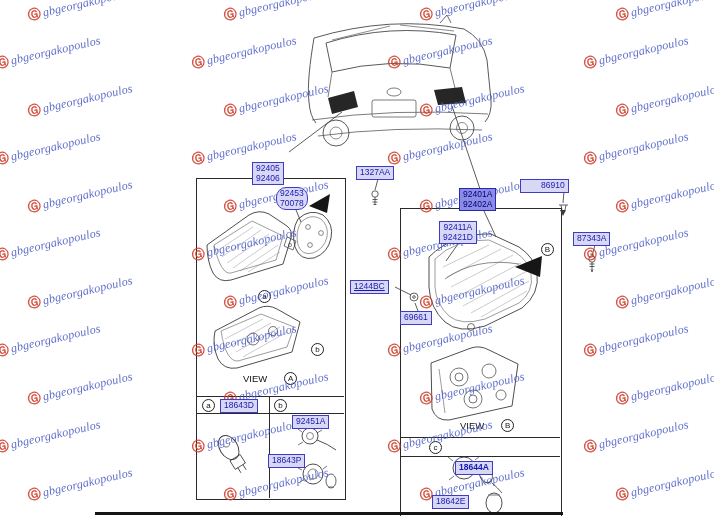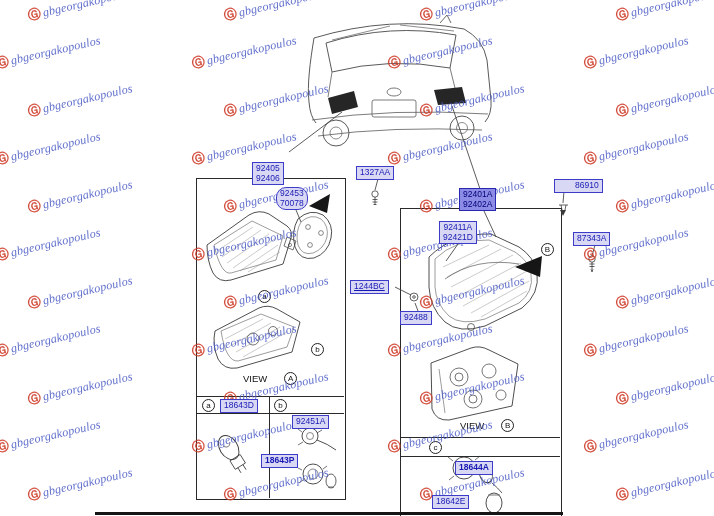--- a/index.html
+++ b/index.html
@@ -256,31 +256,31 @@
   </div>
   <div class="plabel" style="left:356px; top:166px;">1327AA</div>
   <div class="plabel" style="left:276px; top:187px;border-radius:10px;">
     <div>92453</div>
     <div>70078</div>
   </div>
   <div class="plabel selected" style="left:459px; top:188px;">
     <div>92401A</div>
     <div>92402A</div>
   </div>
-  <div class="plabel" style="left:554px; top:179px;padding-left:20px;">86910</div>
+  <div class="plabel" style="left:520px; top:179px;padding-left:20px;">86910</div>
   <div class="plabel" style="left:439px; top:221px;">
     <div>92411A</div>
     <div>92421D</div>
   </div>
   <div class="plabel" style="left:573px; top:232px;">87343A</div>
   <div class="plabel" style="left:350px; top:280px;text-decoration:underline;">1244BC</div>
-  <div class="plabel" style="left:400px; top:311px;">92488</div>
+  <div class="plabel" style="left:400px; top:311px;">69661</div>
   <div class="plabel" style="left:220px; top:399px;">18643D</div>
   <div class="plabel" style="left:292px; top:415px;">92451A</div>
-  <div class="plabel" style="left:261px; top:454px;font-weight:bold;">18643P</div>
+  <div class="plabel" style="left:268px; top:454px;">18643P</div>
   <div class="plabel" style="left:455px; top:461px;font-weight:bold;">18644A</div>
   <div class="plabel" style="left:432px; top:495px;">18642E</div>
 
   <span class="circ" style="left:258px; top:290px;">a</span>
   <span class="circ" style="left:311px; top:343px;">b</span>
   <span class="circ" style="left:541px; top:243px;">B</span>
   <span class="circ" style="left:202px; top:399px;">a</span>
   <span class="circ" style="left:274px; top:399px;">b</span>
   <span class="circ" style="left:429px; top:441px;">c</span>
 

